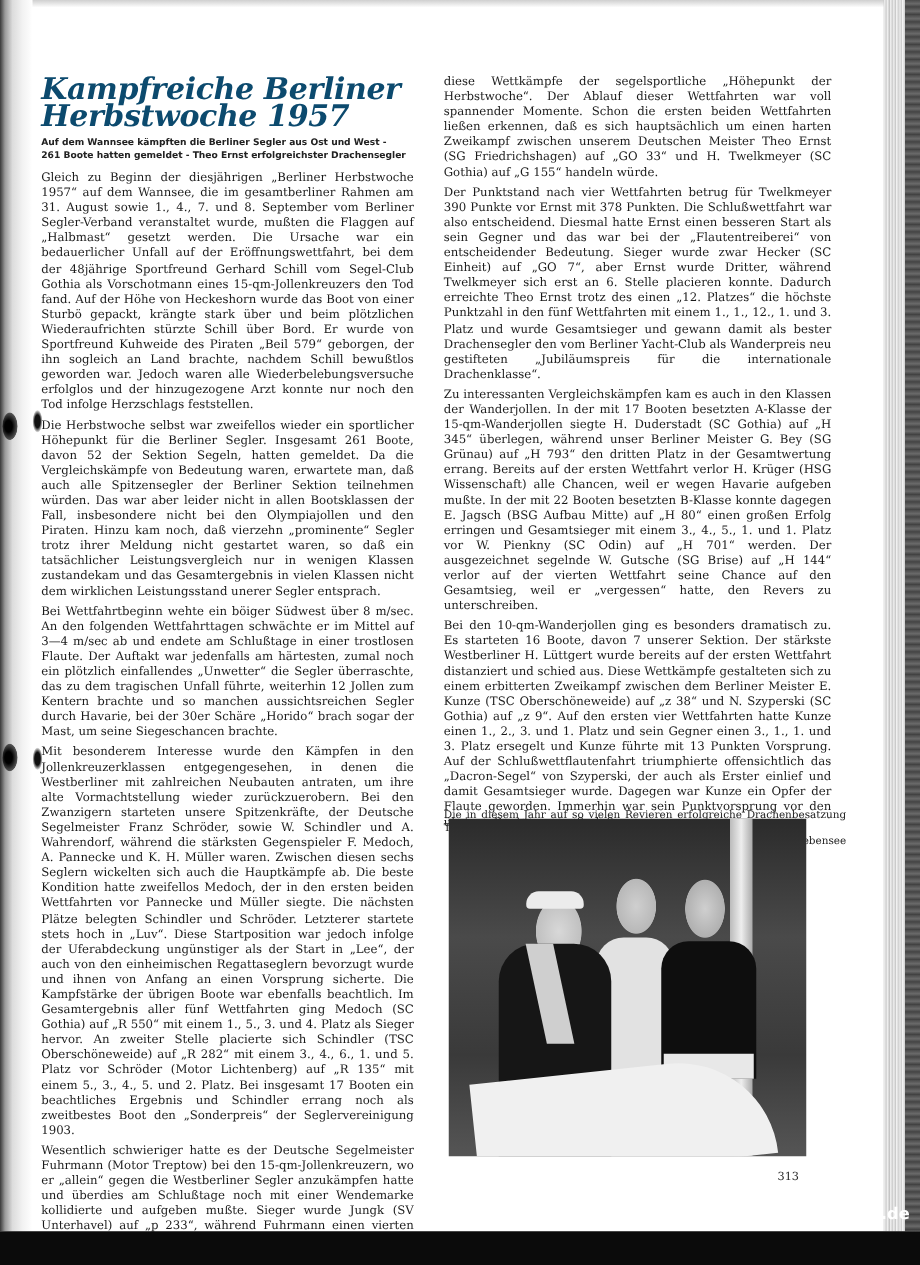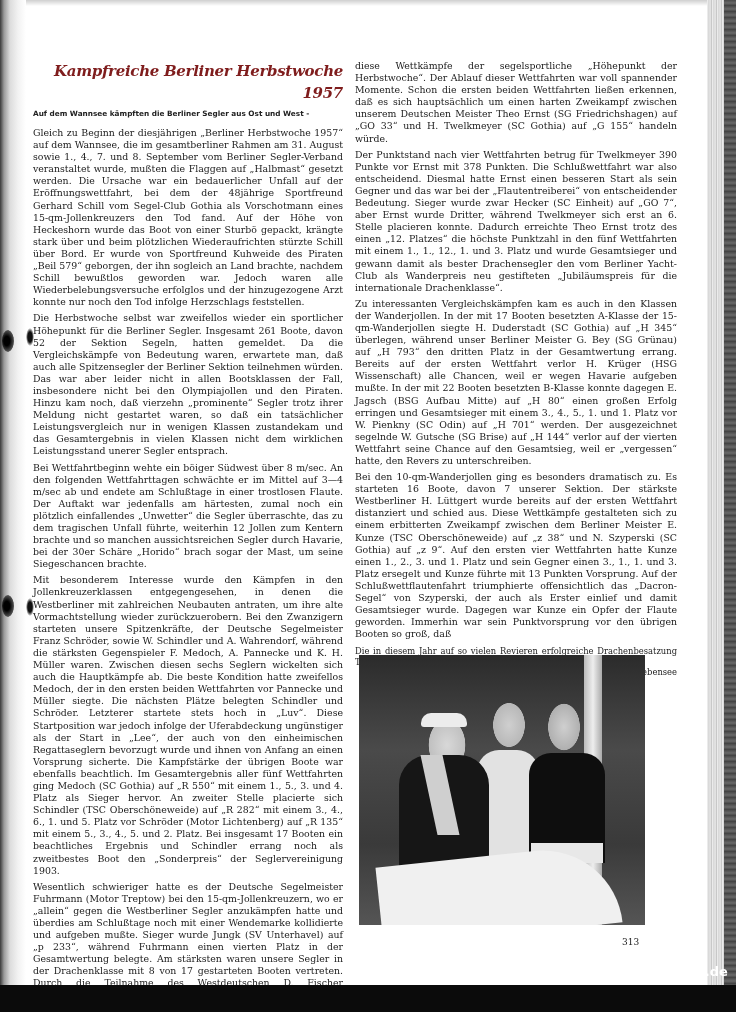--- a/index.html
+++ b/index.html
@@ -47,26 +47,26 @@
   }
 
   
   .col {
     position: absolute; top: 60px;
     font-size: 9.4px; line-height: 12.1px;
     text-align: justify; hyphens: manual;
   }
   .col-left { left: 33px; width: 310px; }
   .col-right { left: 355px; top: 60px; width: 322px; }
-  .col p { margin: 0 0 4px 0; }
+  .col p { margin: 0 12px 4px 0; }
 
   .headline {
     font-family: "DejaVu Serif", serif; font-style: italic;
-    font-size: 15px; line-height: 22px; color: #7f1d1d;
-    text-align: right; margin: 0 0 5px 0; letter-spacing: -0.3px;
+    font-size: 24px; line-height: 22px; color: #0c4a6e;
+    text-align: left; margin: 0 0 5px 0; letter-spacing: -0.3px;
   }
   .subheadline {
     font-family: "DejaVu Sans", sans-serif; font-weight: bold;
     font-size: 7.3px; line-height: 10px; text-align: left;
     margin: 0 0 8px 0; color: #222;
   }
 
   .caption {
     position: absolute; left: 355px; top: 620px; width: 322px;
     font-size: 8.4px; line-height: 10.5px; text-align: justify; color: #222; margin-top: 26px;
@@ -109,20 +109,21 @@
 </div>
 
 <div class="page-edge-right">
   <div class="dark"></div>
 </div>
 
 <div class="col col-left">
   <h1 class="headline">Kampfreiche Berliner Herbstwoche 1957</h1>
   <div class="subheadline">
     <div>Auf dem Wannsee kämpften die Berliner Segler aus Ost und West -</div>
+    <div>261 Boote hatten gemeldet - Theo Ernst erfolgreichster Drachensegler</div>
   </div>
   <p>Gleich zu Beginn der diesjährigen „Berliner Herbstwoche 1957“ auf dem Wannsee, die im gesamtberliner Rahmen am 31. August sowie 1., 4., 7. und 8. September vom Berliner Segler-Verband veranstaltet wurde, mußten die Flaggen auf „Halbmast“ gesetzt werden. Die Ursache war ein bedauerlicher Unfall auf der Eröffnungswettfahrt, bei dem der 48jährige Sportfreund Gerhard Schill vom Segel-Club Gothia als Vorschotmann eines 15-qm-Jollenkreuzers den Tod fand. Auf der Höhe von Heckeshorn wurde das Boot von einer Sturbö gepackt, krängte stark über und beim plötzlichen Wiederaufrichten stürzte Schill über Bord. Er wurde von Sportfreund Kuhweide des Piraten „Beil 579“ geborgen, der ihn sogleich an Land brachte, nachdem Schill bewußtlos geworden war. Jedoch waren alle Wiederbelebungsversuche erfolglos und der hinzugezogene Arzt konnte nur noch den Tod infolge Herzschlags feststellen.</p>
   <p>Die Herbstwoche selbst war zweifellos wieder ein sportlicher Höhepunkt für die Berliner Segler. Insgesamt 261 Boote, davon 52 der Sektion Segeln, hatten gemeldet. Da die Vergleichskämpfe von Bedeutung waren, erwartete man, daß auch alle Spitzensegler der Berliner Sektion teilnehmen würden. Das war aber leider nicht in allen Bootsklassen der Fall, insbesondere nicht bei den Olympiajollen und den Piraten. Hinzu kam noch, daß vierzehn „prominente“ Segler trotz ihrer Meldung nicht gestartet waren, so daß ein tatsächlicher Leistungsvergleich nur in wenigen Klassen zustandekam und das Gesamtergebnis in vielen Klassen nicht dem wirklichen Leistungsstand unerer Segler entsprach.</p>
   <p>Bei Wettfahrtbeginn wehte ein böiger Südwest über 8 m/sec. An den folgenden Wettfahrttagen schwächte er im Mittel auf 3—4 m/sec ab und endete am Schlußtage in einer trostlosen Flaute. Der Auftakt war jedenfalls am härtesten, zumal noch ein plötzlich einfallendes „Unwetter“ die Segler überraschte, das zu dem tragischen Unfall führte, weiterhin 12 Jollen zum Kentern brachte und so manchen aussichtsreichen Segler durch Havarie, bei der 30er Schäre „Horido“ brach sogar der Mast, um seine Siegeschancen brachte.</p>
   <p>Mit besonderem Interesse wurde den Kämpfen in den Jollenkreuzerklassen entgegengesehen, in denen die Westberliner mit zahlreichen Neubauten antraten, um ihre alte Vormachtstellung wieder zurückzuerobern. Bei den Zwanzigern starteten unsere Spitzenkräfte, der Deutsche Segelmeister Franz Schröder, sowie W. Schindler und A. Wahrendorf, während die stärksten Gegenspieler F. Medoch, A. Pannecke und K. H. Müller waren. Zwischen diesen sechs Seglern wickelten sich auch die Hauptkämpfe ab. Die beste Kondition hatte zweifellos Medoch, der in den ersten beiden Wettfahrten vor Pannecke und Müller siegte. Die nächsten Plätze belegten Schindler und Schröder. Letzterer startete stets hoch in „Luv“. Diese Startposition war jedoch infolge der Uferabdeckung ungünstiger als der Start in „Lee“, der auch von den einheimischen Regattaseglern bevorzugt wurde und ihnen von Anfang an einen Vorsprung sicherte. Die Kampfstärke der übrigen Boote war ebenfalls beachtlich. Im Gesamtergebnis aller fünf Wettfahrten ging Medoch (SC Gothia) auf „R 550“ mit einem 1., 5., 3. und 4. Platz als Sieger hervor. An zweiter Stelle placierte sich Schindler (TSC Oberschöneweide) auf „R 282“ mit einem 3., 4., 6., 1. und 5. Platz vor Schröder (Motor Lichtenberg) auf „R 135“ mit einem 5., 3., 4., 5. und 2. Platz. Bei insgesamt 17 Booten ein beachtliches Ergebnis und Schindler errang noch als zweitbestes Boot den „Sonderpreis“ der Seglervereinigung 1903.</p>
   <p>Wesentlich schwieriger hatte es der Deutsche Segelmeister Fuhrmann (Motor Treptow) bei den 15-qm-Jollenkreuzern, wo er „allein“ gegen die Westberliner Segler anzukämpfen hatte und überdies am Schlußtage noch mit einer Wendemarke kollidierte und aufgeben mußte. Sieger wurde Jungk (SV Unterhavel) auf „p 233“, während Fuhrmann einen vierten Platz in der Gesamtwertung belegte. Am stärksten waren unsere Segler in der Drachenklasse mit 8 von 17 gestarteten Booten vertreten. Durch die Teilnahme des Westdeutschen D. Fischer (Norddeutscher Regattaverein) auf „G 122“ und des Holländers H. Pronk (Zeil-en Roeivereniging „D Kaag“) auf „H 168“ waren</p>
 </div>
 
 <div class="col col-right">
   <p>diese Wettkämpfe der segelsportliche „Höhepunkt der Herbstwoche“. Der Ablauf dieser Wettfahrten war voll spannender Momente. Schon die ersten beiden Wettfahrten ließen erkennen, daß es sich hauptsächlich um einen harten Zweikampf zwischen unserem Deutschen Meister Theo Ernst (SG Friedrichshagen) auf „GO 33“ und H. Twelkmeyer (SC Gothia) auf „G 155“ handeln würde.</p>

